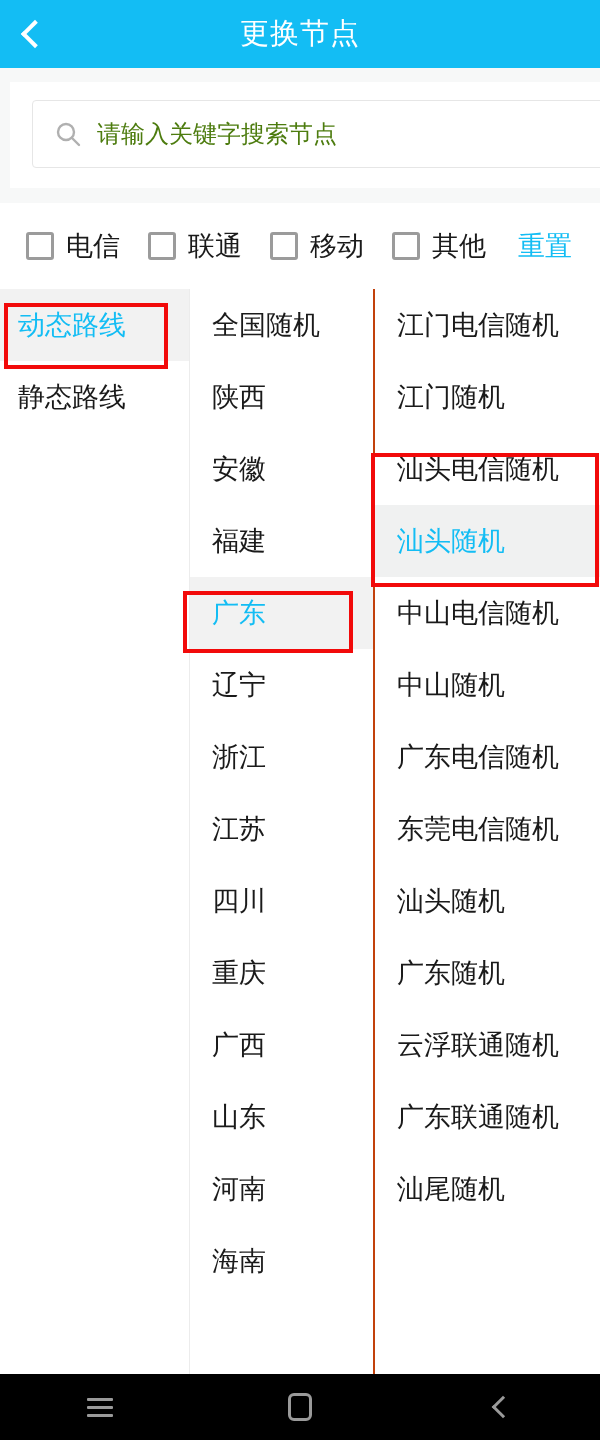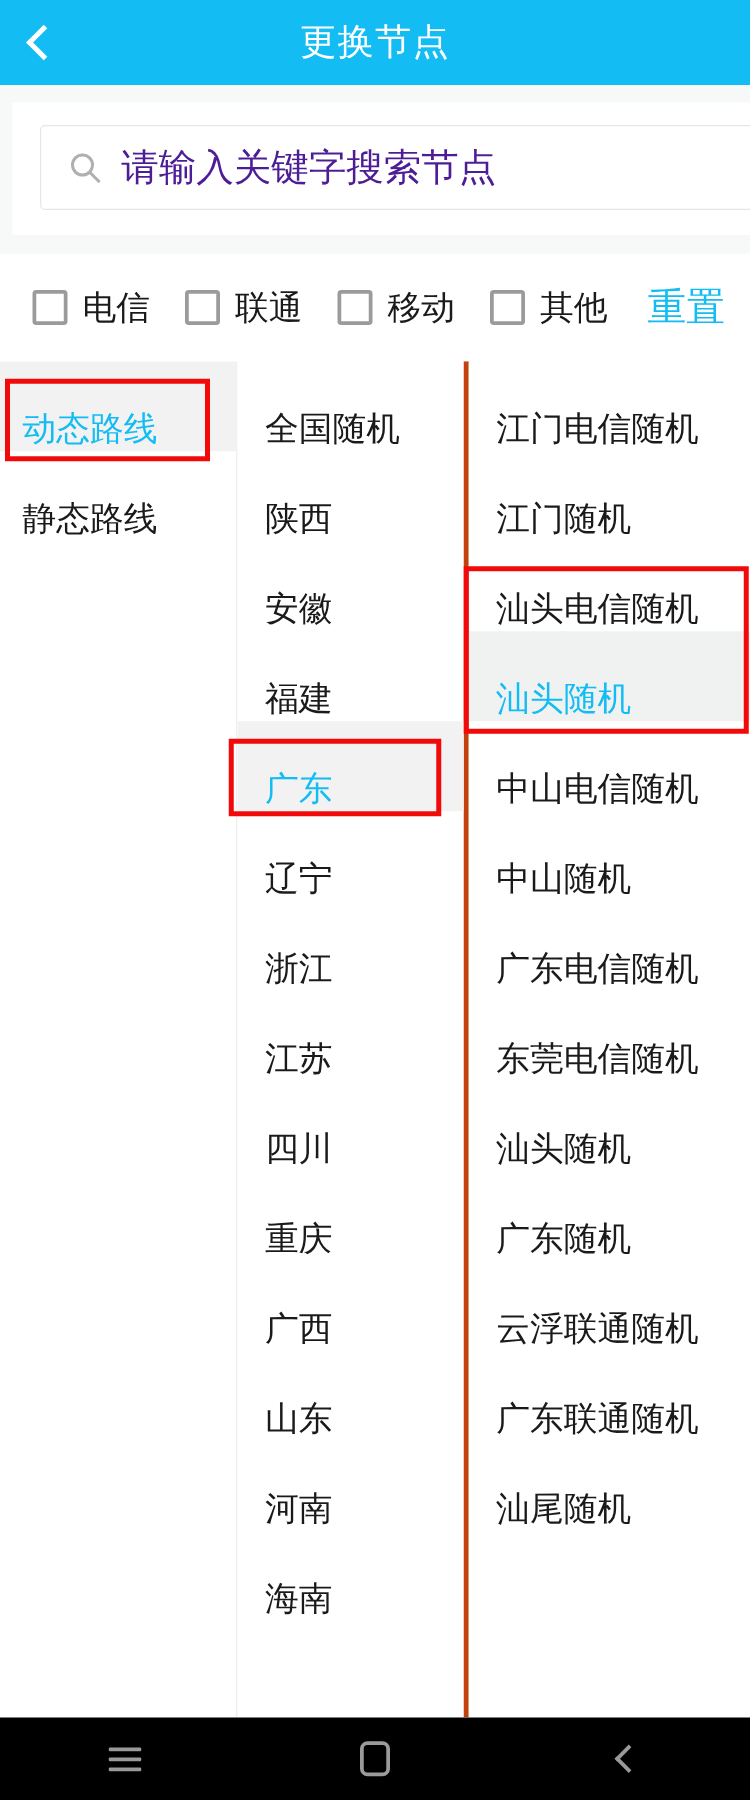--- a/index.html
+++ b/index.html
@@ -63,22 +63,22 @@
     display: flex; align-items: center;
     padding-left: 22px;
   }
   .search-icon {
     width: 26px; height: 26px;
     flex: none;
     margin-right: 16px;
   }
   .search-icon svg { display: block; }
   .search-placeholder {
-    color: #4c1d95;
-    font-size: 30px;
+    color: #4d7c0f;
+    font-size: 24px;
   }
 
   
   .filters {
     position: absolute; top: 203px; left: 0;
     width: 600px; height: 86px;
     background: #ffffff;
     display: flex; align-items: center;
     padding-left: 26px;
     font-family: Liberation Serif, serif;
@@ -93,46 +93,46 @@
     border-radius: 3px;
     background: #ffffff;
     flex: none;
   }
   .filter-label {
     font-size: 27px;
     color: #1a1a1a;
     margin-left: 12px;
   }
   .reset-link {
-    font-size: 31px;
+    font-size: 27px;
     color: #13bdf4;
     margin-left: 4px;
   }
 
   
   .panes {
     position: absolute; top: 289px; left: 0;
     width: 600px; height: 1085px;
     display: flex;
     background: #ffffff;
     overflow: hidden;
   }
   .pane {
     height: 100%;
     overflow: hidden;
     position: relative;
     background: #ffffff;
   }
   .pane-1 { width: 190px; border-right: 1px solid #ececec; }
-  .pane-2 { width: 185px; border-right: 4px solid #c2410c; }
+  .pane-2 { width: 185px; border-right: 2px solid #c2410c; }
   .pane-3 { width: 225px; }
 
   .row {
     height: 72px;
-    display: flex; align-items: flex-end;
+    display: flex; align-items: center;
     padding-left: 22px;
     font-size: 27px;
     color: #1a1a1a;
     white-space: nowrap;
   }
   .pane-1 .row { padding-left: 18px; }
   .pane-2 .row { padding-left: 22px; }
   .pane-3 .row { padding-left: 22px; }
   .row.selected {
     color: #13bdf4;

